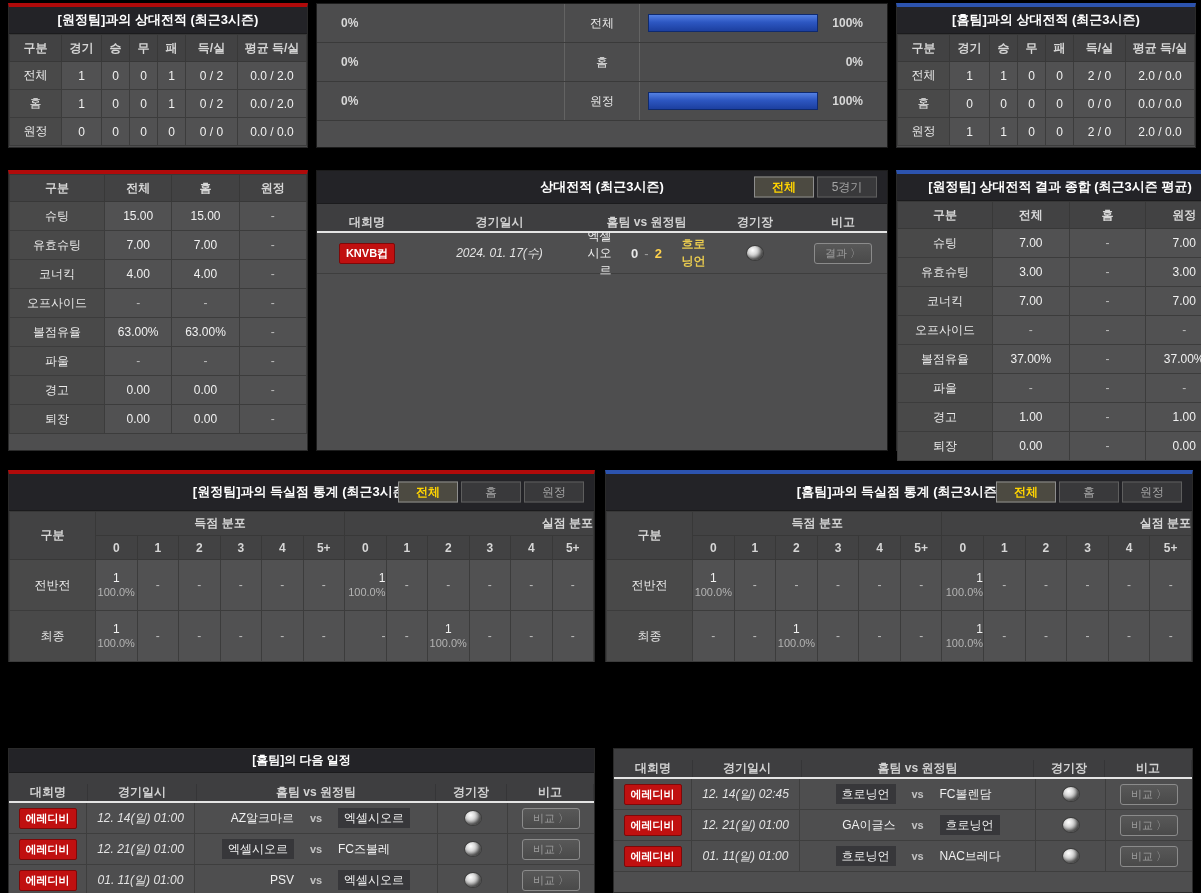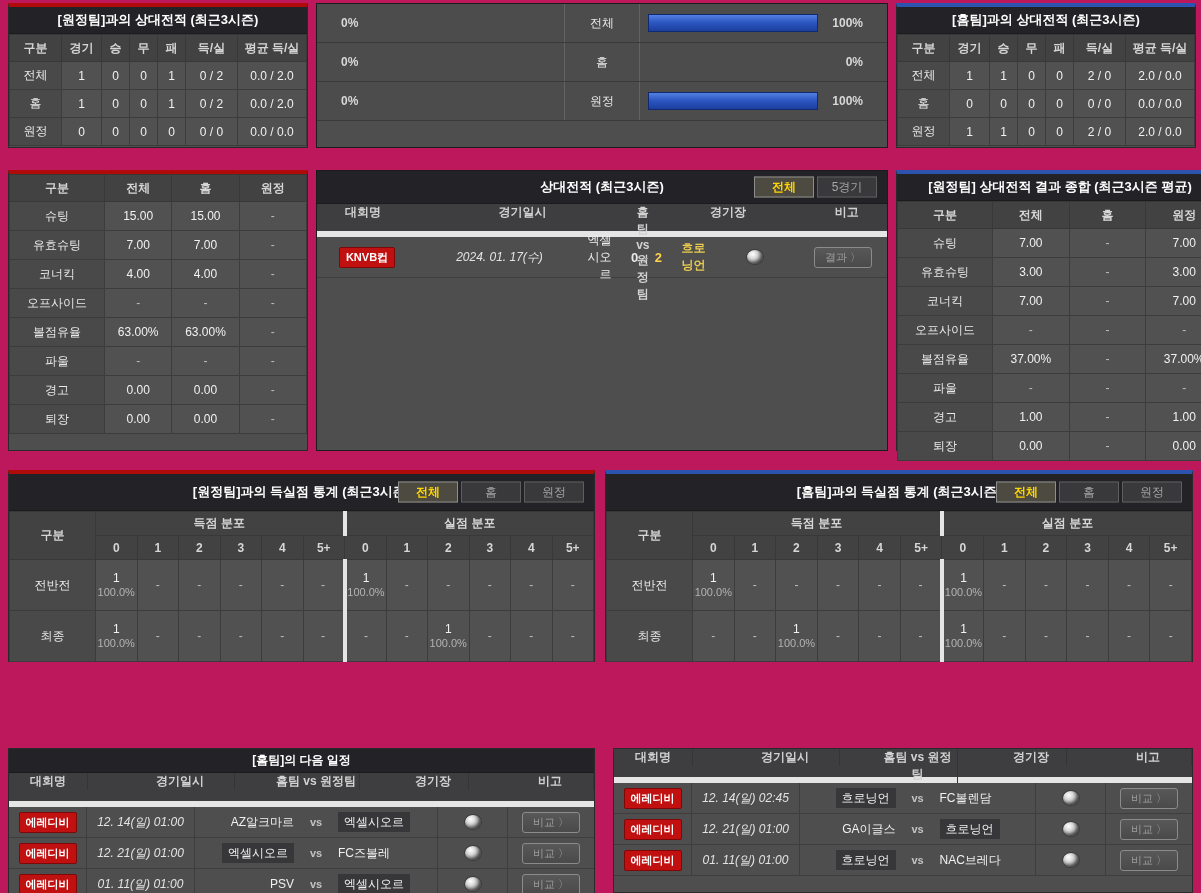--- a/index.html
+++ b/index.html
@@ -1,16 +1,16 @@
 <!DOCTYPE html>
 <html><head>
 <meta charset="utf-8">
 <style>
   html,body{margin:0;padding:0;background:#4a4a4b;}
-  .page{position:relative;width:1201px;height:893px;background:#be185d;overflow:hidden;
+  .page{position:relative;width:1201px;height:893px;background:#000000;overflow:hidden;
         font-family:"Liberation Sans","DejaVu Sans",sans-serif;font-size:12px;color:#ededed;}
   .panel{position:absolute;background:#4e4e4f;border:1px solid #2a2a2a;box-sizing:border-box;}
   .accent-red{border-top:4px solid #b00a0a;}
   .accent-blue{border-top:4px solid #2c53ae;}
   .ptitle{background:#232327;color:#fff;font-weight:bold;font-size:13px;text-align:center;
           height:26px;line-height:26px;border-bottom:1px solid #1b1b1d;position:relative;}
   
   table.grid{width:100%;border-collapse:collapse;table-layout:fixed;}
   .grid th{background:#424243;color:#d6d6d6;font-weight:bold;font-size:12px;
            border:1px solid #383838;height:26px;padding:0;}
@@ -30,22 +30,22 @@
   .gtrack-l{margin-left:auto;margin-right:8px;}
   .gbar{height:100%;background:linear-gradient(180deg,#5480e2 0%,#2d57c2 45%,#1c3f9f 100%);
         border:1px solid #0f2a6e;box-sizing:border-box;}
   
   .tabs{position:absolute;right:10px;top:50%;transform:translateY(-50%);display:flex;}
   .tab{display:inline-block;min-width:40px;padding:1px 9px;text-align:center;font-size:12px;
        line-height:17px;border:1px solid #5e5e5e;background:#39393b;color:#a5a5a5;
        margin-left:3px;font-weight:normal;cursor:pointer;}
   .tab.active{background:#4c4a41;color:#ffd400;font-weight:bold;border-color:#8d8d8d;}
   
-  .lhead{display:flex;align-items:flex-start;background:#3e3e40;border-bottom:6px solid #e5e5e5;
-         color:#d2d2d2;font-weight:bold;gap:38px;}
+  .lhead{display:flex;align-items:flex-end;background:#3e3e40;border-bottom:2px solid #e5e5e5;
+         color:#d2d2d2;font-weight:bold;}
   .lhead .hc{text-align:center;}
   .mrow,.srow{display:flex;align-items:center;border-bottom:1px solid #3e3e3e;background:#4e4e4f;}
   .mcell,.scell{display:flex;align-items:center;justify-content:center;height:100%;box-sizing:border-box;}
   .badge{background:#c01010;color:#fff;font-weight:bold;font-size:11px;padding:2px 6px;
          border:1px solid #7e0808;border-radius:2px;white-space:nowrap;}
   .btn{display:inline-block;padding:2px 10px;font-size:11px;color:#9d9d9d;border:1px solid #8b8b8b;
        border-radius:3px;background:linear-gradient(#585858,#4a4a4a);white-space:nowrap;cursor:pointer;}
   .ball{display:inline-block;width:16px;height:14px;border-radius:50%;
         background:radial-gradient(circle at 35% 30%,#ffffff,#d9d9d9 30%,#8f8f8f 65%,#595959 100%);
         border:1px solid #3d3d3d;box-shadow:inset -2px -2px 3px rgba(0,0,0,.45);cursor:pointer;}
@@ -57,21 +57,21 @@
   .vsword{width:44px;text-align:center;color:#c3c3c3;font-size:11px;font-weight:bold;}
   .score{width:70px;text-align:center;font-size:13px;font-weight:bold;color:#e8e8e8;}
   .score i{font-style:normal;color:#9f9f9f;padding:0 6px;font-weight:normal;}
   .score .win{color:#ffd24d;}
   .winner .tname{color:#e9cb4f;font-weight:bold;}
   
   .goals th{height:23px;}
   .goals td{height:50px;}
   .goals .cnt{color:#f2f2f2;font-size:12px;line-height:15px;}
   .goals .pct{color:#b3b3b3;font-size:11px;line-height:13px;}
-  .goals .sep{border-left:4px solid #e5e5e5;}
+  .goals .sep{border-left:1px solid #e5e5e5;text-align:right;}
   .gtitle36{height:36px;line-height:36px;}
   .stitle{height:23px;line-height:23px;font-size:12px;}
   .dash{color:#bdbdbd;}
   .datecell{color:#e3e3e3;font-style:italic;}
 </style>
 </head>
 <body>
 
 <div class="page">
 

